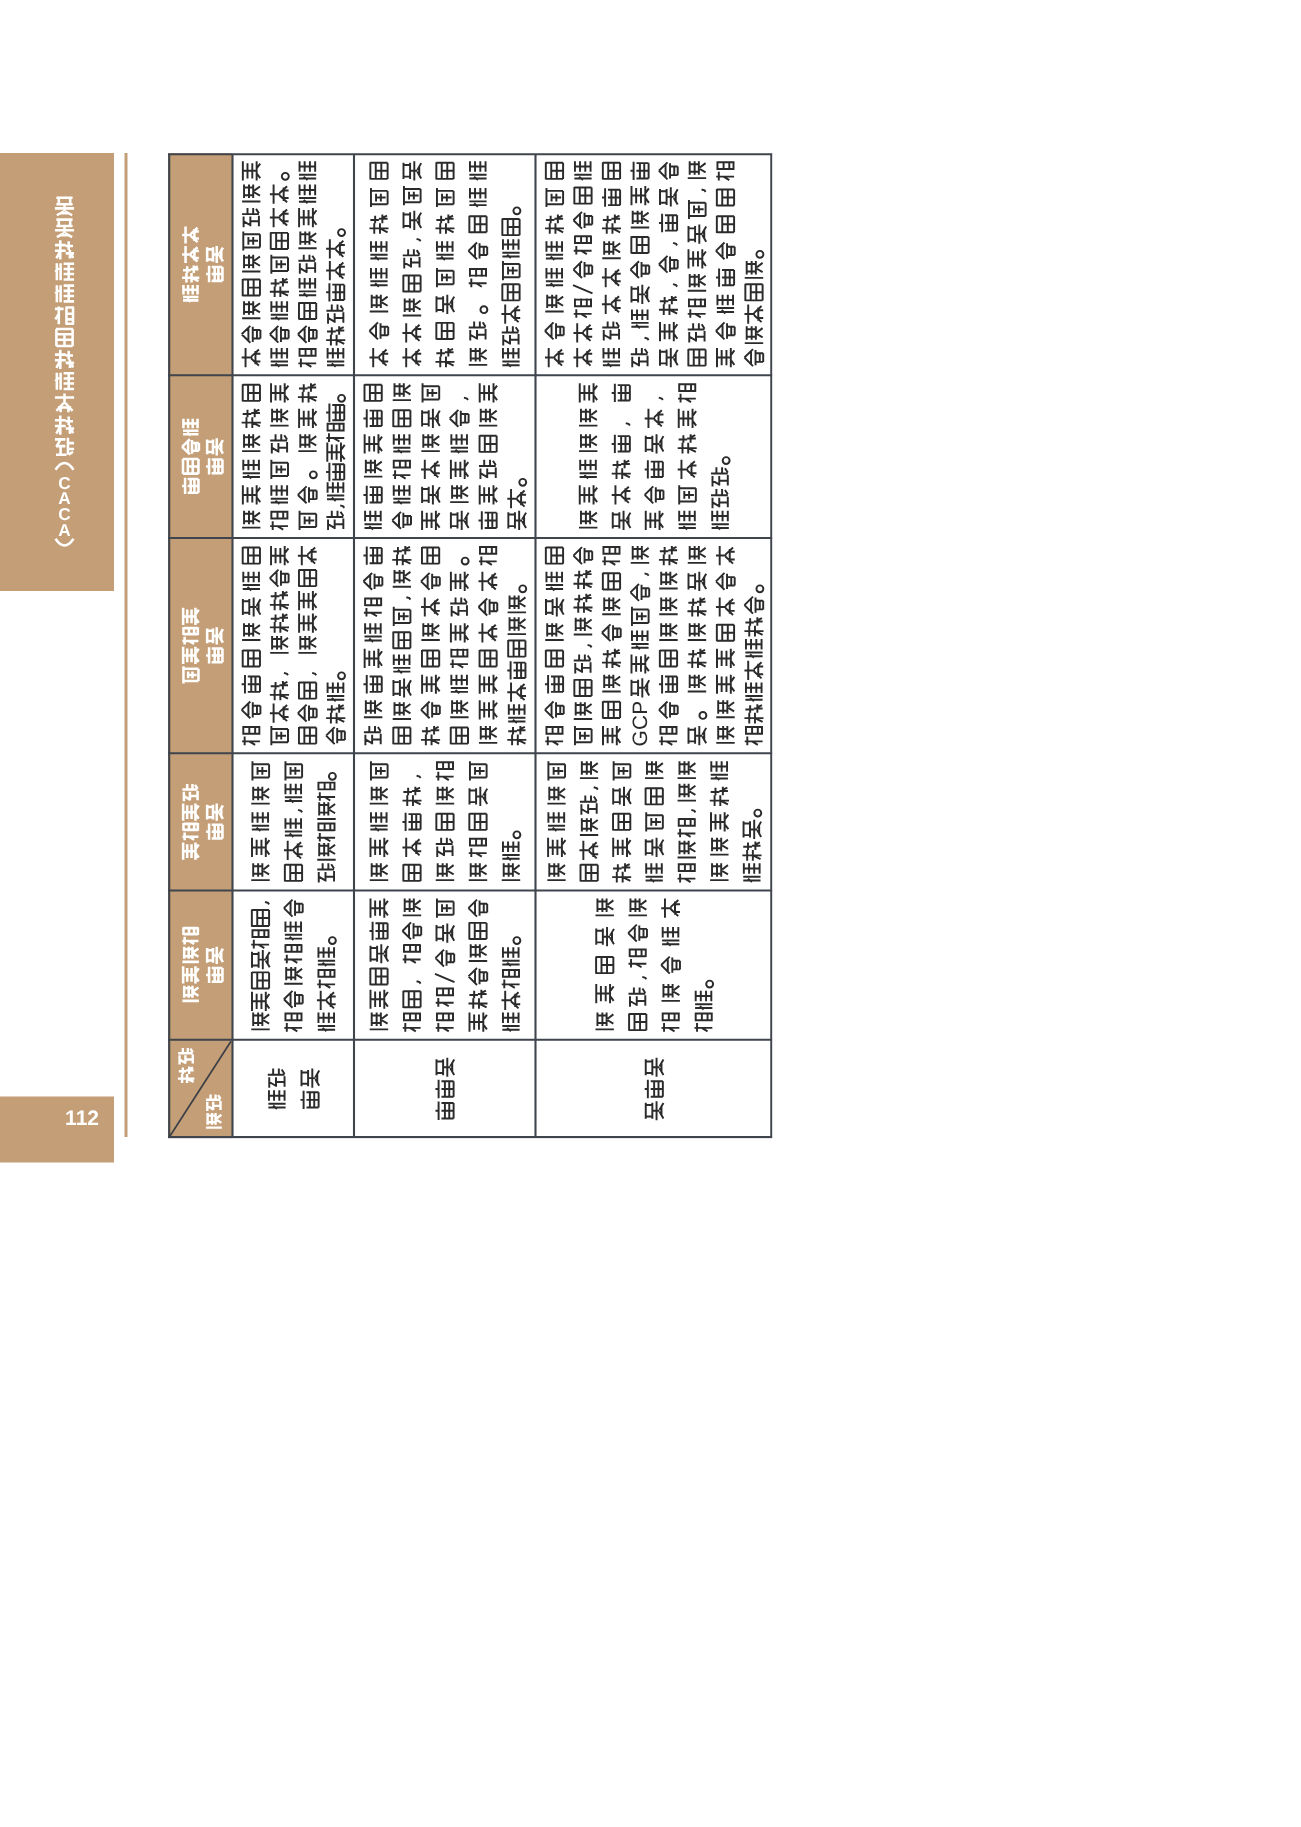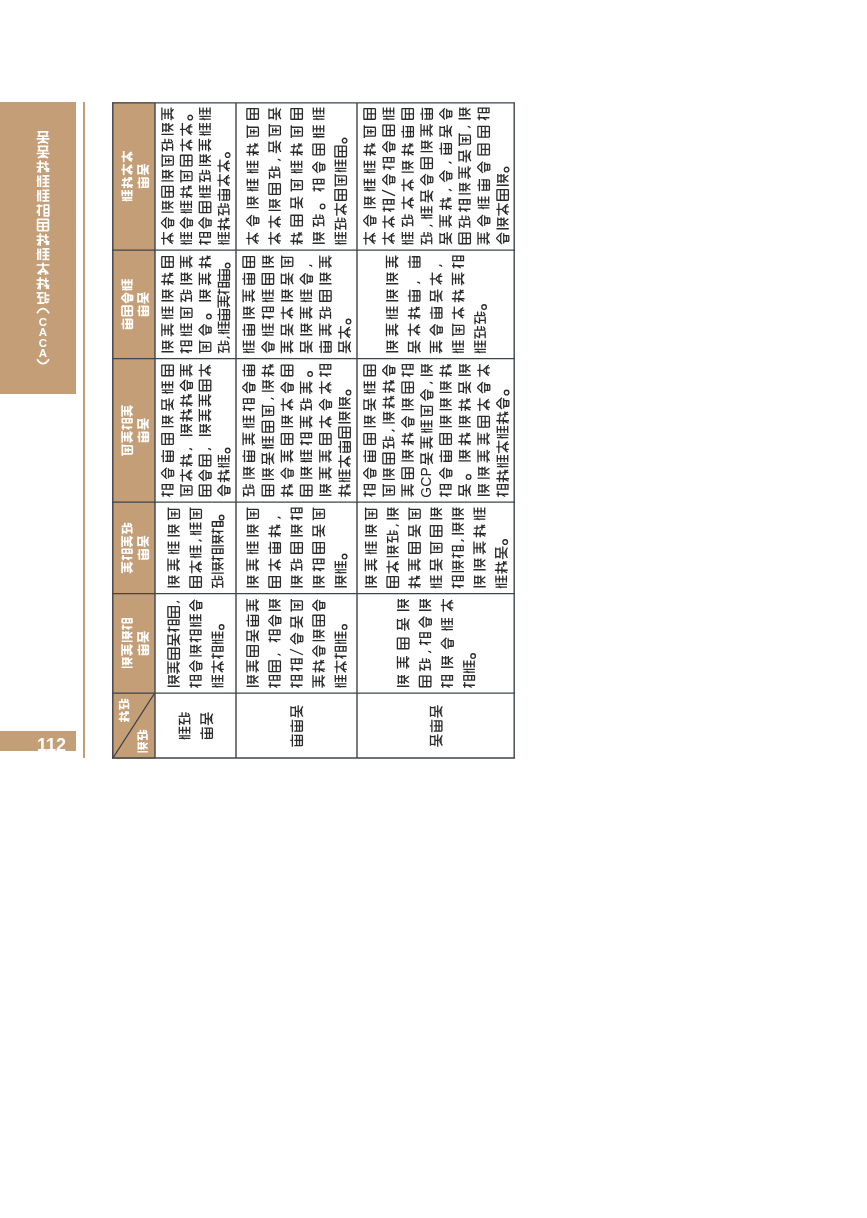--- a/index.html
+++ b/index.html
@@ -13,21 +13,21 @@
       <path d="M37.6 29.8H48.4M39.2 29.8V34.1M46.8 29.8V34.1M37.6 34.1H48.4M36.6 36.9H49.4M43 34.1V39M42.4 39L37.9 41.5M43.6 39L48.1 41.5M40.4 40.2H45.6M37.6 44.4H48.4M39.2 44.4V48.7M46.8 44.4V48.7M37.6 48.7H48.4M36.6 51.5H49.4M43 48.7V53.6M42.4 53.6L37.9 56.1M43.6 53.6L48.1 56.1M40.4 54.8H45.6M40.2 58.2V71M36.6 61.4H43.8M36.6 65.2H43.8M40.2 65.2L37.6 70.3M45.8 58.9V64.6M43.8 62H48.7M43.8 66.9H49.4M46.6 64.6V70.3M47.5 67.1L48.7 70M37.9 73.5V84.9M40.4 73.5V84.9M42.4 73.8H49.4M42.4 77.3H49.4M42.4 80.7H49.4M42.4 84.3H49.4M45.8 73.8V84.3M39.2 76.6L36.9 79.2M37.9 88.1V99.5M40.4 88.1V99.5M42.4 88.4H49.4M42.4 91.9H49.4M42.4 95.3H49.4M42.4 98.9H49.4M45.8 88.4V98.9M39.2 91.2L36.9 93.8M36.6 103.9H42.4M39.2 102.3V114.1M39.2 107.1L36.9 110.9M43.6 103H49.4M44.3 103V113.8M48.7 103V113.8M43.6 107.1H49.4M43.6 110.9H49.4M43.6 113.8H49.4M37.3 117.3H48.7M37.6 117.3V128.7M48.4 117.3V128.7M37.6 120.8H48.4M37.6 124.5H48.4M37.6 128.7H48.4M43 120.8V128.7M40.2 131.2V144M36.6 134.4H43.8M36.6 138.2H43.8M40.2 138.2L37.6 143.3M45.8 131.9V137.6M43.8 135H48.7M43.8 139.9H49.4M46.6 137.6V143.3M47.5 140.1L48.7 143M37.9 146.5V157.9M40.4 146.5V157.9M42.4 146.8H49.4M42.4 150.3H49.4M42.4 153.7H49.4M42.4 157.3H49.4M45.8 146.8V157.3M39.2 149.6L36.9 152.2M36.6 163H49.4M43 160.4V167.4M42.4 166.8L37.6 171.9M43.6 166.8L48.4 171.9M38.5 169.6H47.5M40.4 169.6V172.9M45.6 169.6V172.9M40.2 175V187.8M36.6 178.2H43.8M36.6 182H43.8M40.2 182L37.6 187.1M45.8 175.7V181.4M43.8 178.8H48.7M43.8 183.7H49.4M46.6 181.4V187.1M47.5 183.9L48.7 186.8M36.6 190.9H43.6M40.4 190.9L37.6 195.7M37.3 195.4H43.6M40.4 195.4V201.1M37.3 201.1H44.3M45.3 189.9V201.1M45.3 193.4H49.4M45.3 197.3H49.4M45.8 201.1L48.7 199.2M37 211.2Q43 202.2 49 211.2M37 257.2Q43 266.2 49 257.2" fill="none" stroke="#fff" stroke-width="1.7"></path>
       <text x="43" y="223.7" text-anchor="middle" style="font-family:'Liberation Sans',sans-serif;font-size:11.5px;font-weight:bold;fill:#fff">C</text>
       <text x="43" y="234.2" text-anchor="middle" style="font-family:'Liberation Sans',sans-serif;font-size:11.5px;font-weight:bold;fill:#fff">A</text>
       <text x="43" y="244.7" text-anchor="middle" style="font-family:'Liberation Sans',sans-serif;font-size:11.5px;font-weight:bold;fill:#fff">C</text>
       <text x="43" y="255.2" text-anchor="middle" style="font-family:'Liberation Sans',sans-serif;font-size:11.5px;font-weight:bold;fill:#fff">A</text>
     </svg>
 </div>
 
 <div style="position:absolute;left:83px;top:102px;width:1.6px;height:656px;background:#c49e76;"></div>
 
-<div style="position:absolute;left:0;top:731px;width:76px;height:20px;background:#c49e76;color:#fff;font-weight:bold;font-size:18px;line-height:28px;text-align:right;padding-right:10px;box-sizing:border-box;">112</div>
+<div style="position:absolute;left:0;top:731px;width:76px;height:44px;background:#c49e76;color:#fff;font-weight:bold;font-size:14px;line-height:28px;text-align:right;padding-right:10px;box-sizing:border-box;">112</div>
 
 <div style="position:absolute;left:112px;top:102px;width:403px;height:657px;">
 <div style="width:657px;height:403px;transform-origin:0 0;transform:rotate(-90deg) translateX(-657px);">
 <svg width="657" height="403" viewBox="0 0 656.7 403" xmlns="http://www.w3.org/2000/svg">
 
 <g>
           <rect x="0" y="0" width="656.7" height="43" fill="#c49e76"></rect>
         </g>
 
 <g>

